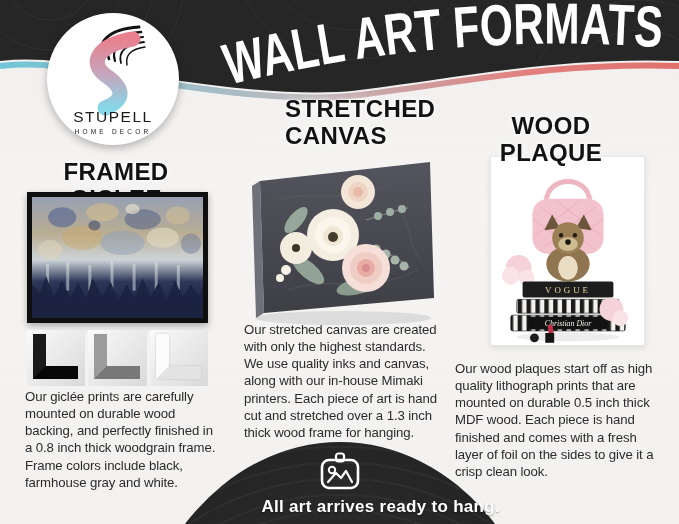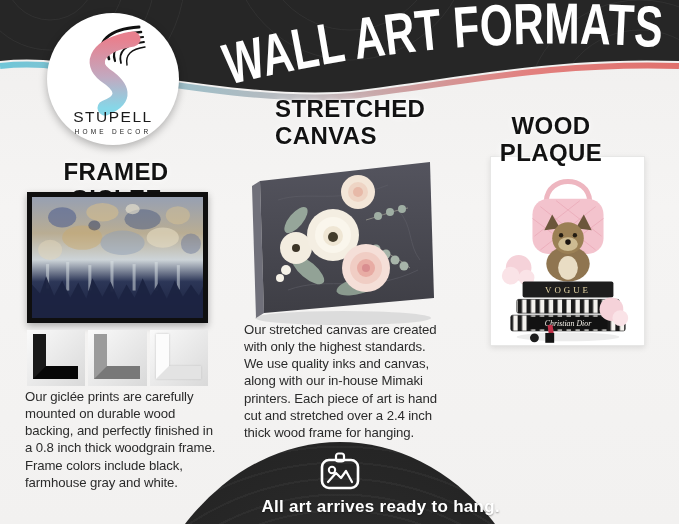--- a/index.html
+++ b/index.html
@@ -17,21 +17,21 @@
     background:#ffffff;box-shadow:0 3px 8px rgba(0,0,0,.28);z-index:5;
   }
   .logo svg{width:100%;height:100%;}
   
   .col-heading{
     font-weight:700;font-size:24px;letter-spacing:.4px;color:#121212;
     text-shadow:0 0 3px rgba(255,255,255,.95),0 0 8px rgba(255,255,255,.8);
     line-height:1.12;
   }
   .h1-pos{left:15px;top:159px;width:202px;text-align:center;}
-  .h2-pos{left:275px;top:96px;width:162px;text-align:left;}
+  .h2-pos{left:285px;top:96px;width:162px;text-align:left;}
   .h3-pos{left:459px;top:113px;width:184px;text-align:center;}
   
   .col-body{
     font-size:13.2px;line-height:1.3;color:#2b2b2b;letter-spacing:-.1px;
   }
   .p1-pos{left:25px;top:388px;width:198px;}
   .p2-pos{left:244px;top:321px;width:204px;}
   .p3-pos{left:455px;top:360px;width:213px;}
   
   .framed-art{
@@ -230,21 +230,21 @@
         <circle cx="128" cy="118" r="24" fill="#f5dfd8"></circle>
         <circle cx="128" cy="118" r="16" fill="#f0cdc4"></circle>
         <circle cx="128" cy="118" r="9" fill="#e8aca4"></circle>
         <circle cx="128" cy="118" r="4" fill="#d98e90"></circle>
         <circle cx="48" cy="120" r="5" fill="#f6f2e8"></circle>
         <circle cx="42" cy="128" r="4" fill="#f6f2e8"></circle>
       </g>
     </svg>
   </div>
 
-  <div class="abs col-body p2-pos">Our stretched canvas are created with only the highest standards. We use quality inks and canvas, along with our in-house Mimaki printers. Each piece of art is hand cut and stretched over a 2.4 inch thick wood frame for hanging.</div>
+  <div class="abs col-body p2-pos">Our stretched canvas are created with only the highest standards. We use quality inks and canvas, along with our in-house Mimaki printers. Each piece of art is hand cut and stretched over a 1.3 inch thick wood frame for hanging.</div>
 
   <div class="abs plaque">
     <svg viewBox="0 0 155 190">
       <defs>
         <pattern id="bstripe" width="9" height="20" patternUnits="userSpaceOnUse">
           <rect width="9" height="20" fill="#f4f2ee"></rect>
           <rect width="4.5" height="20" fill="#1b1b1b"></rect>
         </pattern>
       </defs>
       <ellipse cx="78" cy="182" rx="52" ry="4.5" fill="#ececec"></ellipse>
@@ -291,20 +291,21 @@
       <g>
         <rect x="58" y="170" width="5" height="10" fill="#c23048" transform="rotate(-8 60 175)"></rect>
         <rect x="55" y="178" width="9" height="10" fill="#141414"></rect>
         <circle cx="44" cy="183" r="4.5" fill="#1d1d1d"></circle>
       </g>
     </svg>
   </div>
 
   <div class="abs col-heading h3-pos">WOOD PLAQUE</div>
 
+  <div class="abs col-body p3-pos">Our wood plaques start off as high quality lithograph prints that are mounted on durable 0.5 inch thick MDF wood. Each piece is hand finished and comes with a fresh layer of foil on the sides to give it a crisp clean look.</div>
 
   <div class="abs dome"></div>
 
   <svg class="abs hang-icon" viewBox="0 0 42 40">
     <g stroke="#ffffff" fill="none" stroke-linecap="round" stroke-linejoin="round">
       <rect x="17" y="1.5" width="8" height="8" rx="2.5" stroke-width="2.2"></rect>
       <rect x="3" y="8" width="36" height="28" rx="7" stroke-width="2.6"></rect>
       <circle cx="13" cy="18" r="3.2" stroke-width="2"></circle>
       <polyline points="9,30 17,21 22,26 27,19 33,30" stroke-width="2.2"></polyline>
     </g>

